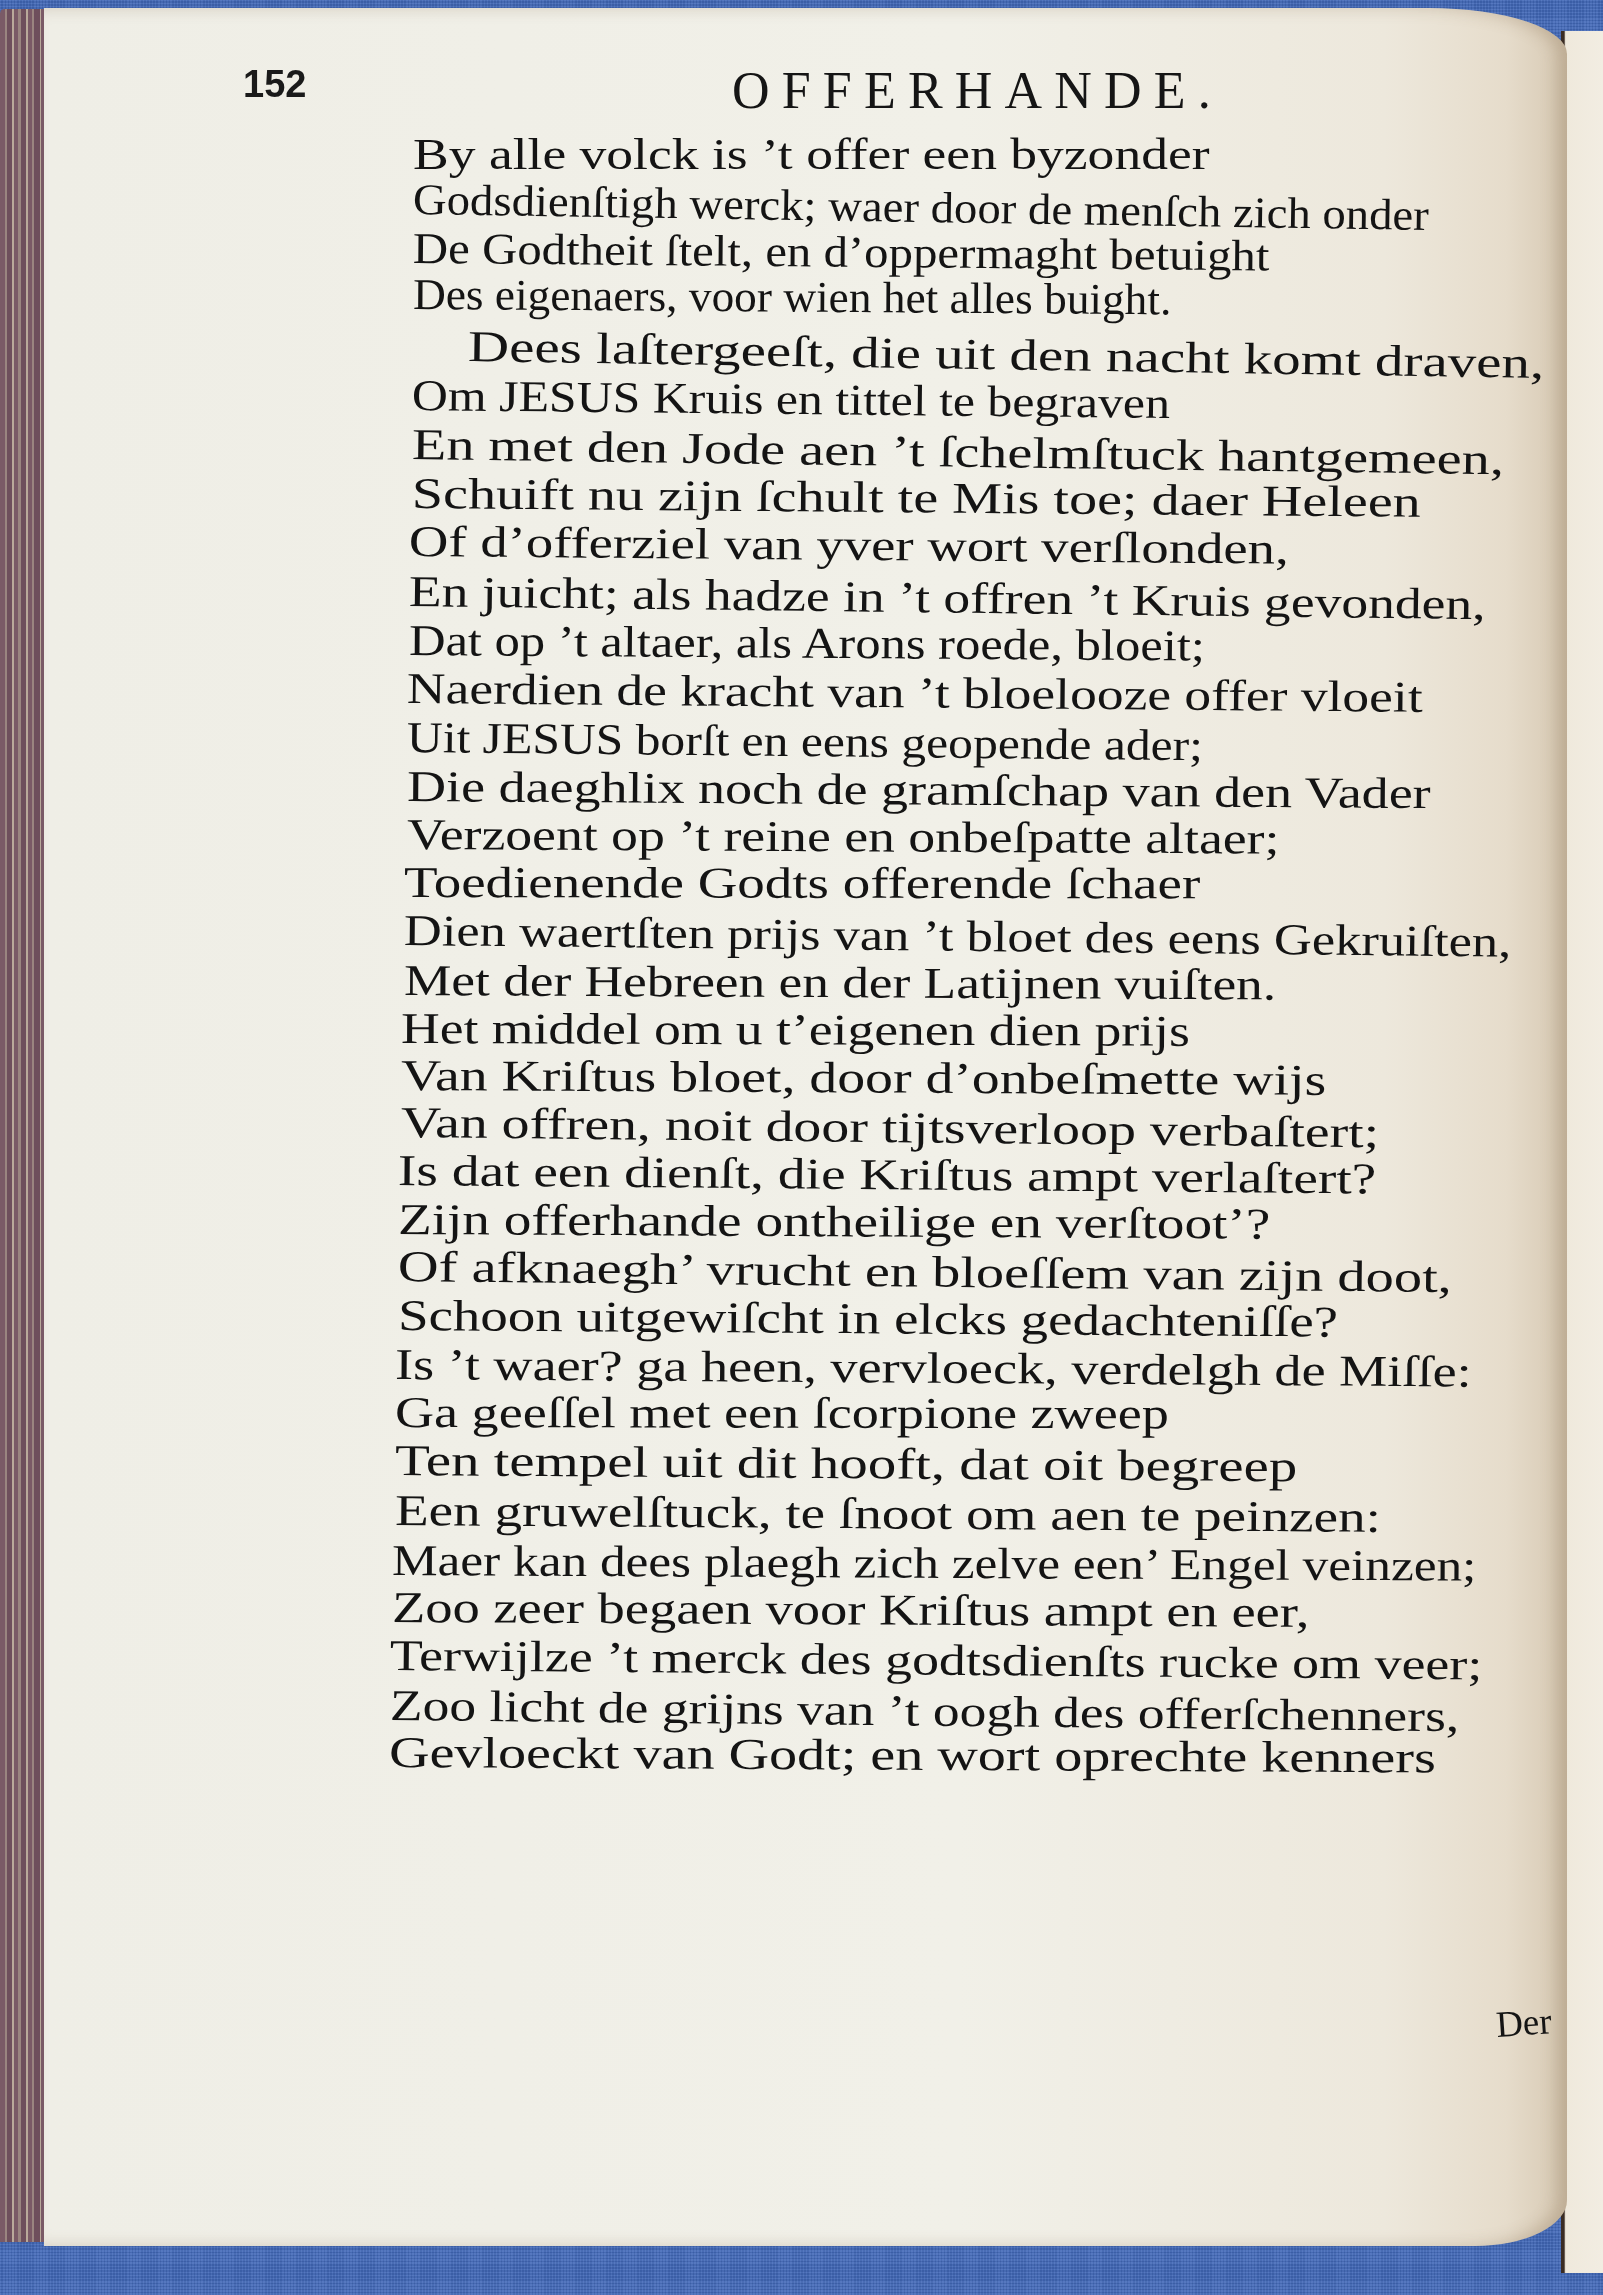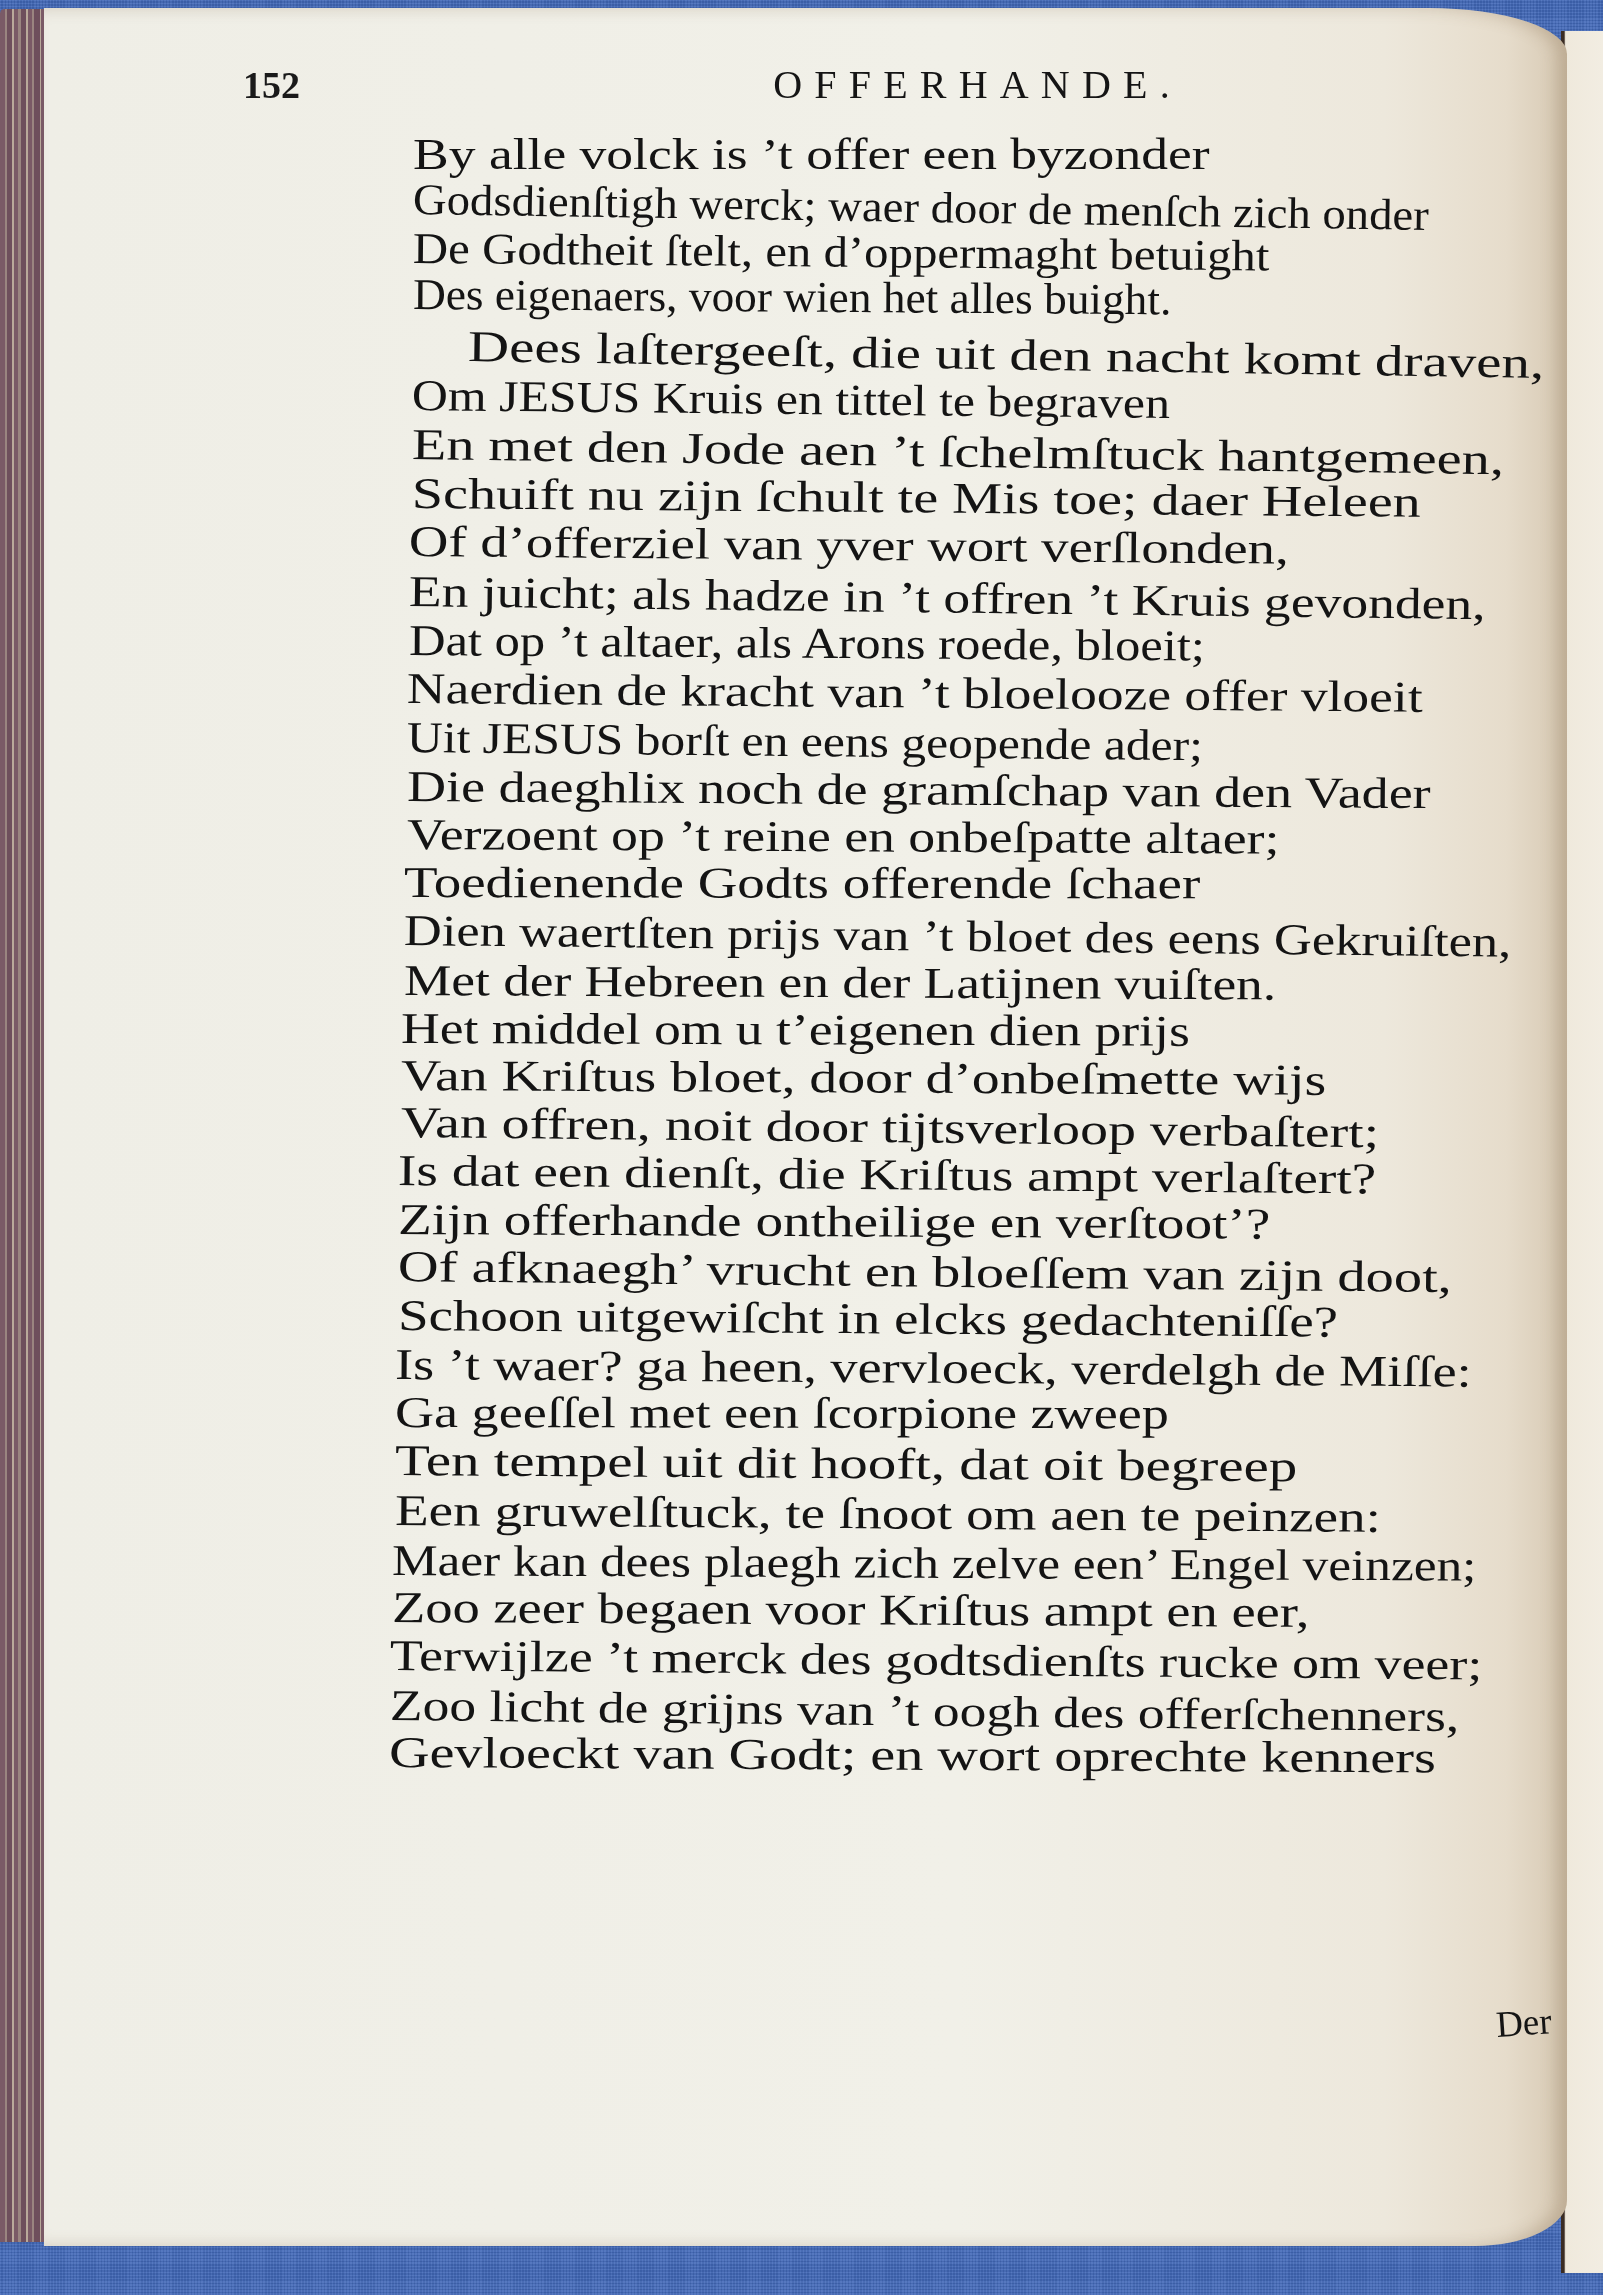--- a/index.html
+++ b/index.html
@@ -28,26 +28,26 @@
     border-bottom-right-radius:92px 46px;
     border-top-right-radius:138px 46px;
     box-shadow: inset -10.7px 0 15.3px rgba(120,90,60,0.25);
   }
   .next-leaf {
     position:absolute; left:1561px; top:31px; width:42px; height:2242px;
     background:linear-gradient(90deg,#3a2c24 0 3.1px,#efe9dc 4.6px,#f2ede2 100%);
   }
   .pagenum {
     position:absolute; left:243px; top:63px; font-size:38px; color:#1a1a1a;
-    font-family:Liberation Serif, serif; font-weight:bold;
+    font-family:Liberation Sans, sans-serif; font-weight:bold;
   }
   .header {
     position:absolute; left:0; width:1603px; top:61px; text-align:center;
     padding-left:352px; box-sizing:border-box;
-    font-size:40px; letter-spacing:12.2px; color:#151515;
+    font-size:52px; letter-spacing:12.2px; color:#151515;
     font-family:"Liberation Serif", serif;
   }
   .line {
     position:absolute; white-space:nowrap; color:#141414;
     font-family:"Liberation Serif", serif;
     font-size:44px; transform-origin:left center;
   }
   .catchword {
     position:absolute; left:1496px; top:2001px; font-size:37px; color:#151515;
     font-family:"Liberation Serif", serif; transform:rotate(-4deg);

